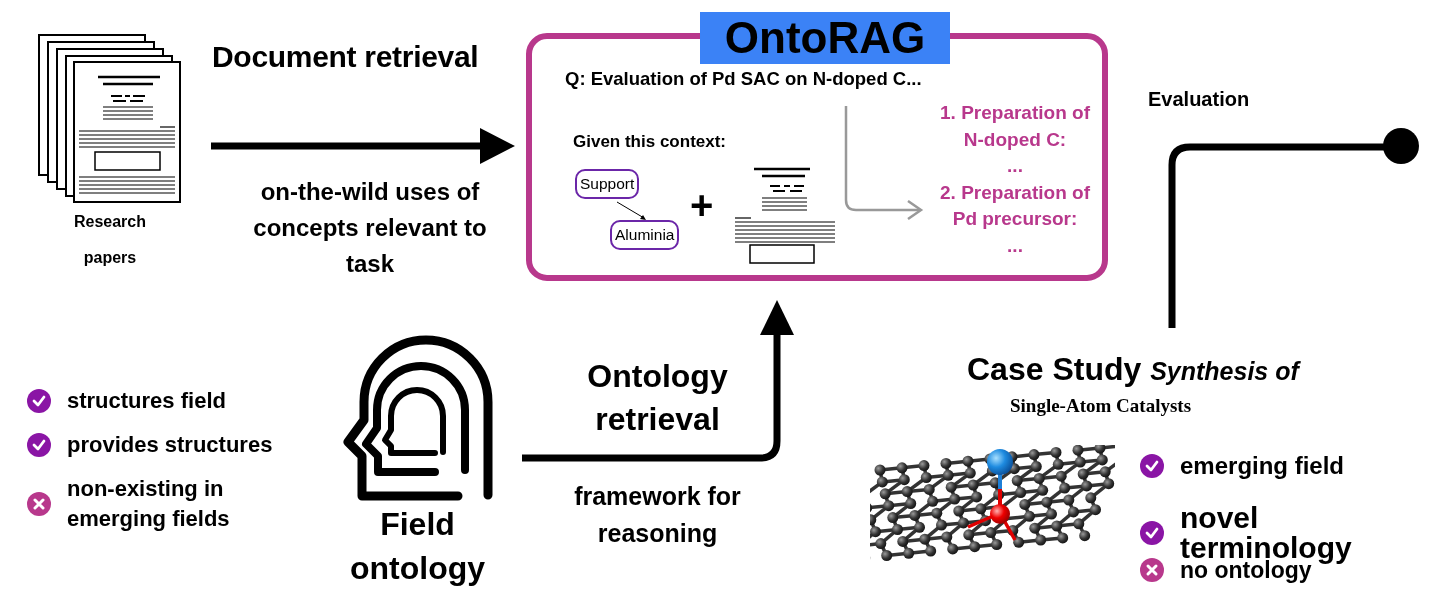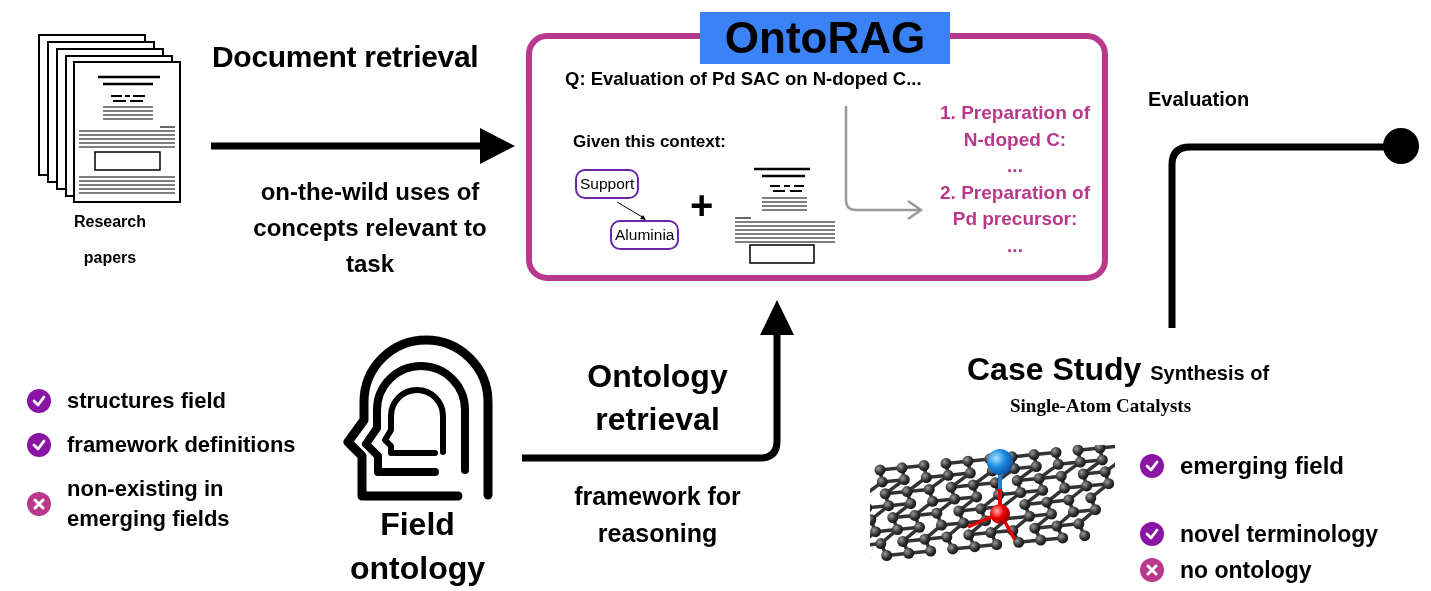--- a/index.html
+++ b/index.html
@@ -33,25 +33,25 @@
 
   #left-feat-0 { left:27px; top:386px; }
   #left-feat-1 { left:27px; top:430px; }
   #left-feat-2 { left:27px; top:474px; }
 
   #field-ontology-label { left:335px; top:502px; width:165px; font-size:32px; line-height:44px; }
   #ontology-retrieval-label { left:560px; top:355px; width:195px; font-size:32px; line-height:43px; }
   #ontology-sub { left:550px; top:478px; width:215px; font-size:25px; line-height:37px; }
 
   #case-study-title { left:967px; top:351px; font-size:32px; }
-  #case-study-title .sub { font-size:20px; }
+  #case-study-title .sub { font-size:25px;font-style:italic; }
   #case-study-sub { left:1010px; top:395px; font-size:19px;font-family:Liberation Serif, serif; }
 
   #right-feat-0 { left:1140px; top:451px; font-size:24px; }
-  #right-feat-1 { left:1140px; top:503px; font-size:23px;margin-top:16px; }
+  #right-feat-1 { left:1140px; top:503px; font-size:30px; }
   #right-feat-2 { left:1140px; top:555px; font-size:23px; }
 </style>
 </head>
 <body>
 
 <svg width="190" height="210" style="left:0;top:0;">
   <g stroke="#000" stroke-width="2" fill="#fff">
     <rect x="39" y="35" width="106" height="140"></rect>
     <rect x="48" y="42" width="106" height="140"></rect>
     <rect x="57" y="49" width="106" height="140"></rect>
@@ -165,21 +165,21 @@
       </svg>
   </span>
   <span>structures field</span>
 </div>
 <div id="left-feat-1" class="abs feat b">
   <span class="badge check">
     <svg width="14" height="14" style="position:static;">
         <polyline points="2,7 6,11 12,3" fill="none" stroke="#fff" stroke-width="2.8" stroke-linecap="round" stroke-linejoin="round"></polyline>
       </svg>
   </span>
-  <span>framework definitions</span>
+  <span>provides structures</span>
 </div>
 <div id="left-feat-2" class="abs feat b">
   <span class="badge cross">
     <svg width="12" height="12" style="position:static;">
         <path d="M2,2 L10,10 M10,2 L2,10" stroke="#fff" stroke-width="3" stroke-linecap="round"></path>
       </svg>
   </span>
   <span>
     <div>non-existing in</div>
     <div>emerging fields</div>

